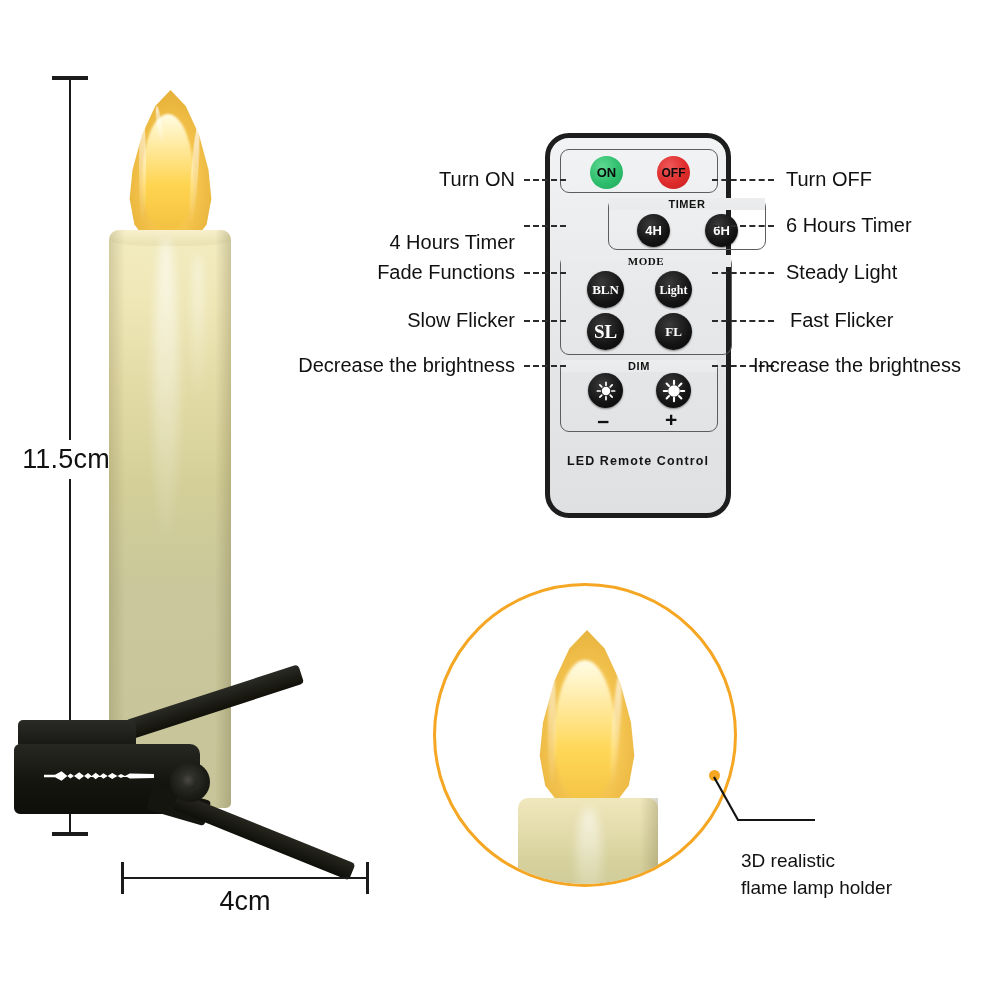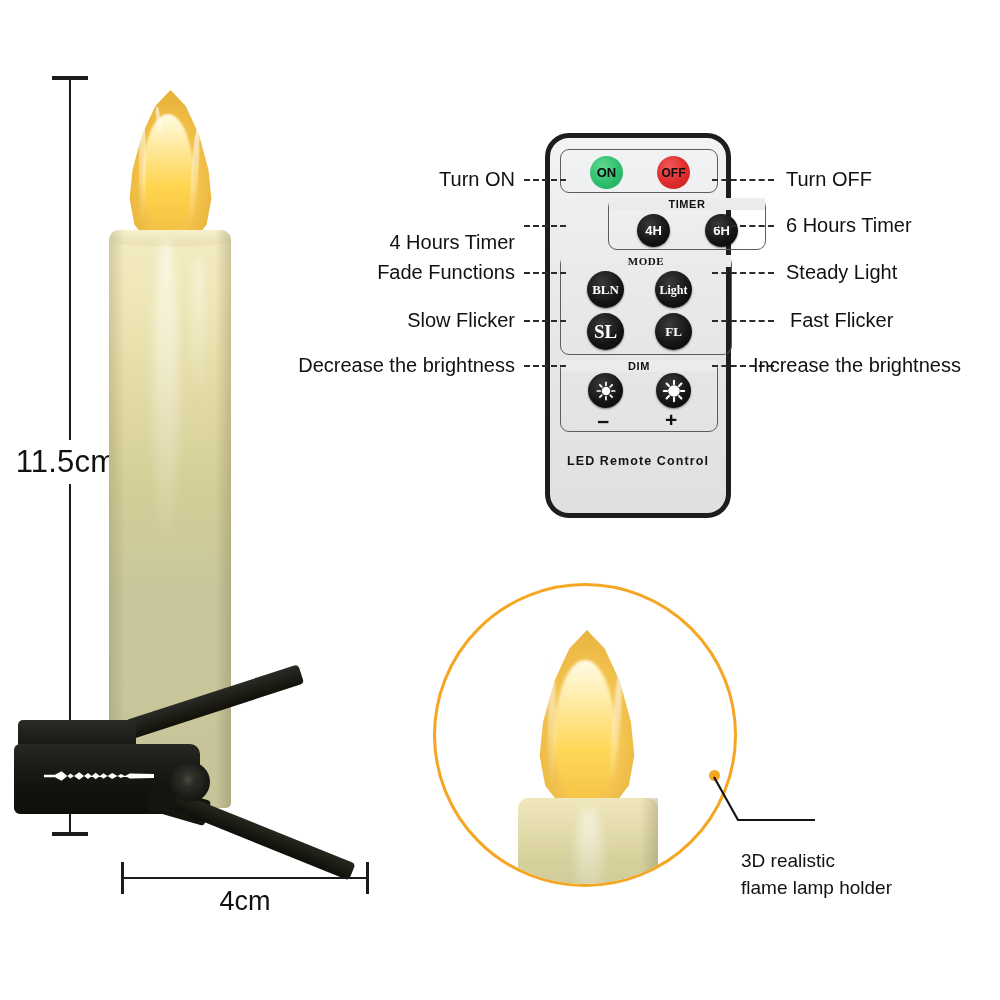--- a/index.html
+++ b/index.html
@@ -12,21 +12,21 @@
   }
   .stage{position:absolute;left:0;top:0;width:1000px;height:1000px;}
   .abs{position:absolute;}
 
   
   .dim-v-line{left:69px;top:77px;width:2px;height:758px;background:#1b1b1b;}
   .dim-cap-top{left:52px;top:76px;width:36px;height:4px;background:#1b1b1b;}
   .dim-cap-bot{left:52px;top:832px;width:36px;height:4px;background:#1b1b1b;}
   .dim-v-label{
     left:6px;top:440px;width:120px;text-align:center;
-    font-size:31px;color:#111;background:#fff;padding:4px 0;letter-spacing:.2px;
+    font-size:27px;color:#111;background:#fff;padding:4px 0;letter-spacing:.2px;
   }
   .dim-h-line{left:122px;top:877px;width:247px;height:2px;background:#1b1b1b;}
   .dim-cap-left{left:121px;top:862px;width:3px;height:32px;background:#1b1b1b;}
   .dim-cap-right{left:366px;top:862px;width:3px;height:32px;background:#1b1b1b;}
   .dim-h-label{left:180px;top:886px;width:130px;text-align:center;font-size:27px;color:#111;}
 
   
   .candle-wrap{left:95px;top:78px;width:150px;height:700px;}
   .flame{
     position:absolute;left:28px;top:12px;width:95px;height:160px;

